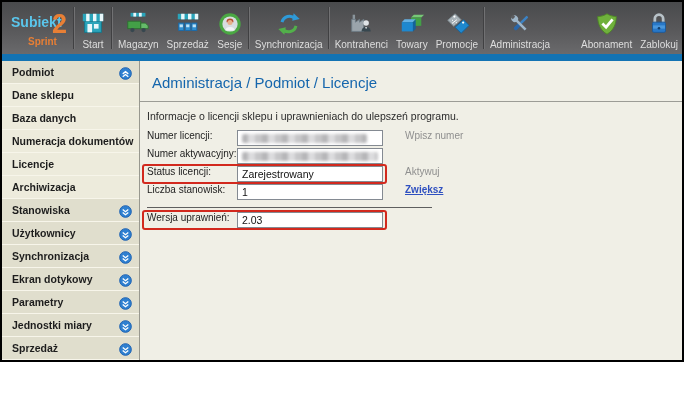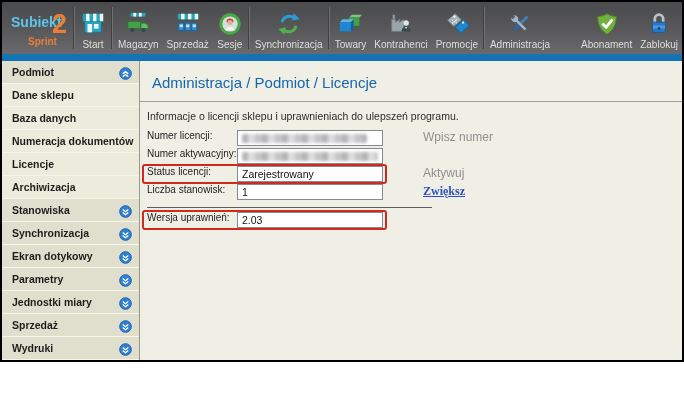--- a/index.html
+++ b/index.html
@@ -41,22 +41,22 @@
 
   .form { margin:8px 0 0 7px; }
   .frow { display:flex; height:17px; margin-bottom:1px; position:relative; }
   .flabel { flex:0 0 90px; width:90px; font-size:10px; color:#1d1d1d; white-space:nowrap; }
   .ffield { flex:0 0 146px; width:146px; height:16px; box-sizing:border-box; border:1px solid #848a92;
             background:#fff; font-size:10.5px; color:#111; display:flex; align-items:center; padding:6px 4px; }
   .redact { flex:1; height:9px; border-radius:2px;
             background:repeating-linear-gradient(90deg,#b6b6b8 0 6px,#dcdcde 6px 13px,#c6c6c8 13px 20px);
             filter:blur(1.6px); }
   .redact.short { flex:0 0 92%; }
-  .fextra { margin-left:40px; font-size:12px; color:#8f8f8f; white-space:nowrap; }
-  .fextra.link { color:#2f50c0; font-weight:bold; text-decoration:underline; cursor:pointer;font-family:Liberation Serif, serif; }
+  .fextra { margin-left:22px; font-size:10px; color:#8f8f8f; white-space:nowrap; }
+  .fextra.link { color:#2f50c0; font-weight:bold; text-decoration:underline; cursor:pointer; }
   .fdivider { border:0; border-top:1px solid #5f5f5f; margin:6px 0 4px 0; width:285px; }
   .anno { position:absolute; left:-5px; top:-2px; width:245px; height:20px; box-sizing:border-box;
           border:2px solid #d2291e; border-radius:3px; pointer-events:none; }
 </style>
 </head>
 <body>
 
 <div class="window">
 
   <div class="topbar">
@@ -139,41 +139,41 @@
           <polygon points="9,25.5 2.5,19.5 10.5,17.5" fill="#52b04a"></polygon>
         </svg>
       </span>
       <span class="tb-label">Synchronizacja</span>
     </div>
     <div class="tb-sep"></div>
 
     <div class="tb-item">
       <span class="ic">
         <svg width="26" height="26" viewBox="0 0 28 28">
+          <rect x="5" y="4" width="2.6" height="6" fill="#8a959c"></rect>
+          <path d="M4 22 V9 h4 v3 l4.5 -3 v3 l4.5 -3 v13 z" fill="#9aa4ab" stroke="#6c7a84"></path>
+          <circle cx="19.5" cy="13" r="3" fill="#dfe4e7"></circle>
+          <path d="M14.5 22 a5 5 0 0 1 10 0 z" fill="#37474f"></path>
+          <path d="M18.3 17.5 l1.2 2 l1.2 -2 z" fill="#ffffff"></path>
+        </svg>
+      </span>
+      <span class="tb-label">Kontrahenci</span>
+    </div>
+
+    <div class="tb-item">
+      <span class="ic">
+        <svg width="26" height="26" viewBox="0 0 28 28">
           <polygon points="13,7 16,4 27,4 24,7" fill="#77c877"></polygon>
           <rect x="13" y="7" width="11" height="9" fill="#43a047"></rect>
           <polygon points="3,12 6,9 18,9 15,12" fill="#63b0e4"></polygon>
           <rect x="3" y="12" width="12" height="10" fill="#1e88cf"></rect>
           <polygon points="15,12 18,9 18,19 15,22" fill="#14619c"></polygon>
         </svg>
       </span>
       <span class="tb-label">Towary</span>
-    </div>
-
-    <div class="tb-item">
-      <span class="ic">
-        <svg width="26" height="26" viewBox="0 0 28 28">
-          <rect x="5" y="4" width="2.6" height="6" fill="#8a959c"></rect>
-          <path d="M4 22 V9 h4 v3 l4.5 -3 v3 l4.5 -3 v13 z" fill="#9aa4ab" stroke="#6c7a84"></path>
-          <circle cx="19.5" cy="13" r="3" fill="#dfe4e7"></circle>
-          <path d="M14.5 22 a5 5 0 0 1 10 0 z" fill="#37474f"></path>
-          <path d="M18.3 17.5 l1.2 2 l1.2 -2 z" fill="#ffffff"></path>
-        </svg>
-      </span>
-      <span class="tb-label">Kontrahenci</span>
     </div>
 
     <div class="tb-item">
       <span class="ic">
         <svg width="26" height="26" viewBox="0 0 28 28">
           <path d="M4 10 L12 3 L18.5 9.5 L10.5 16.5 z" fill="#aab4ba" stroke="#7d8a91"></path>
           <circle cx="11.2" cy="6" r="1.2" fill="#fff"></circle>
           <circle cx="9.2" cy="10" r="1.1" fill="#fff" stroke="#7d8a91" stroke-width="0.6"></circle>
           <circle cx="13.2" cy="12.5" r="1.1" fill="#fff" stroke="#7d8a91" stroke-width="0.6"></circle>
           <line x1="8.6" y1="13.4" x2="13.8" y2="9.4" stroke="#fff" stroke-width="1"></line>
@@ -259,20 +259,29 @@
       <div class="sb-item sb-header">
         <span class="sb-label">Stanowiska</span>
         <span class="sb-chev">
           <svg width="13" height="13" viewBox="0 0 14 14">
               <circle cx="7" cy="7" r="6.3" fill="#2f80d0" stroke="#1b5fb0"></circle>
               <path d="M4 3.4 L7 5.8 L10 3.4 M4 6.6 L7 9 L10 6.6" stroke="#fff" stroke-width="1.4" fill="none" transform="translate(0 1.5)"></path>
             </svg>
         </span>
       </div>
       <div class="sb-item sb-header">
+        <span class="sb-label">Użytkownicy</span>
+        <span class="sb-chev">
+          <svg width="13" height="13" viewBox="0 0 14 14">
+              <circle cx="7" cy="7" r="6.3" fill="#2f80d0" stroke="#1b5fb0"></circle>
+              <path d="M4 3.4 L7 5.8 L10 3.4 M4 6.6 L7 9 L10 6.6" stroke="#fff" stroke-width="1.4" fill="none" transform="translate(0 1.5)"></path>
+            </svg>
+        </span>
+      </div>
+      <div class="sb-item sb-header">
         <span class="sb-label">Synchronizacja</span>
         <span class="sb-chev">
           <svg width="13" height="13" viewBox="0 0 14 14">
               <circle cx="7" cy="7" r="6.3" fill="#2f80d0" stroke="#1b5fb0"></circle>
               <path d="M4 3.4 L7 5.8 L10 3.4 M4 6.6 L7 9 L10 6.6" stroke="#fff" stroke-width="1.4" fill="none" transform="translate(0 1.5)"></path>
             </svg>
         </span>
       </div>
       <div class="sb-item sb-header">
         <span class="sb-label">Ekran dotykowy</span>

